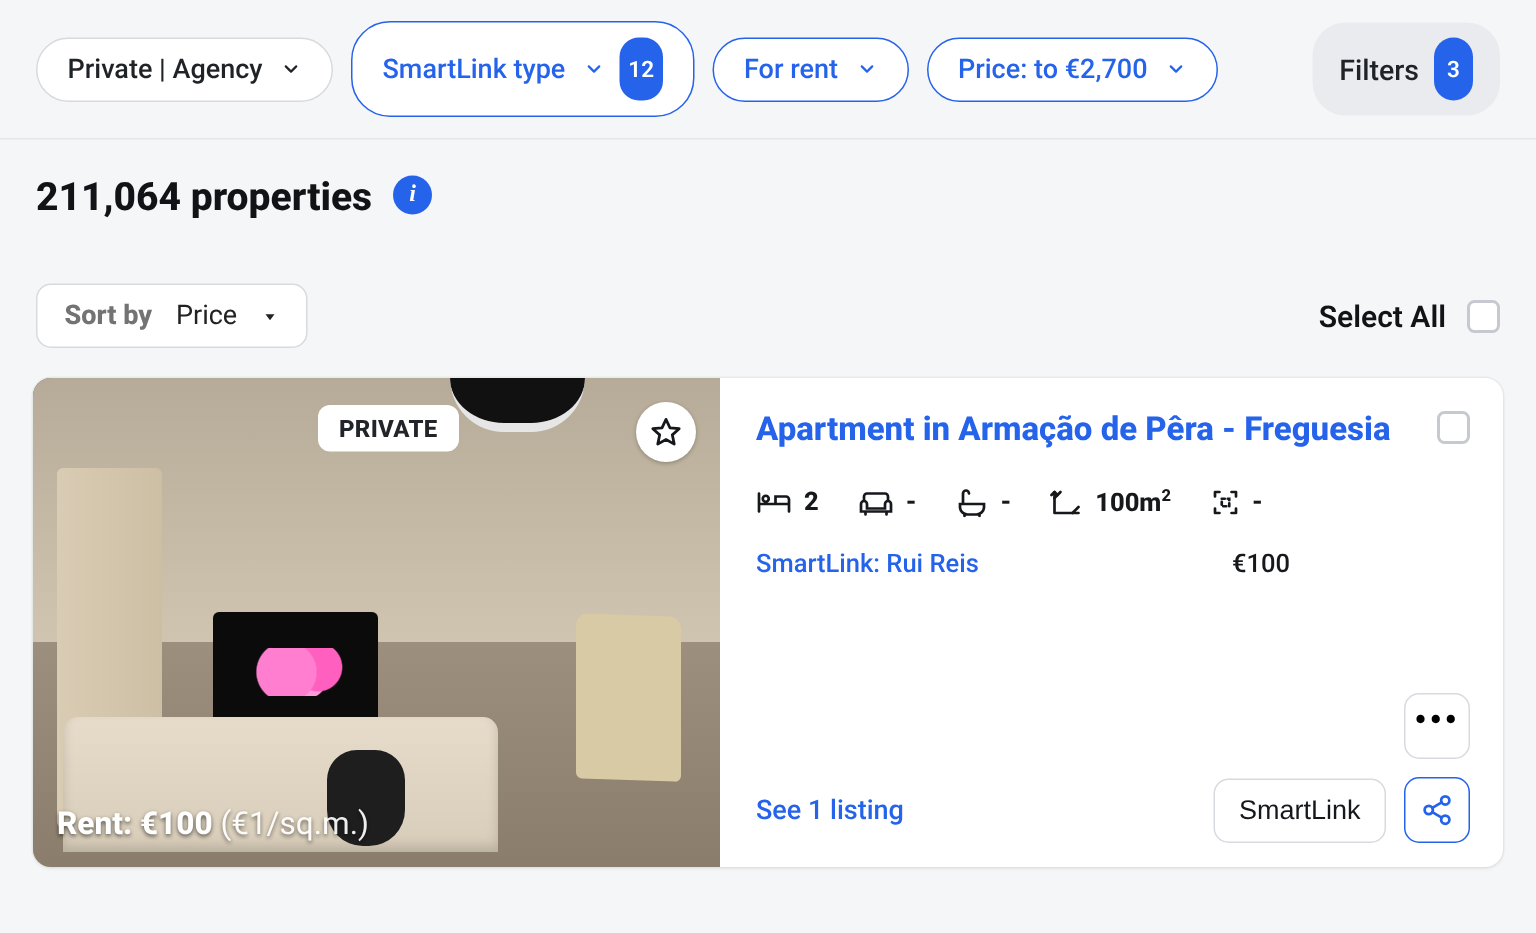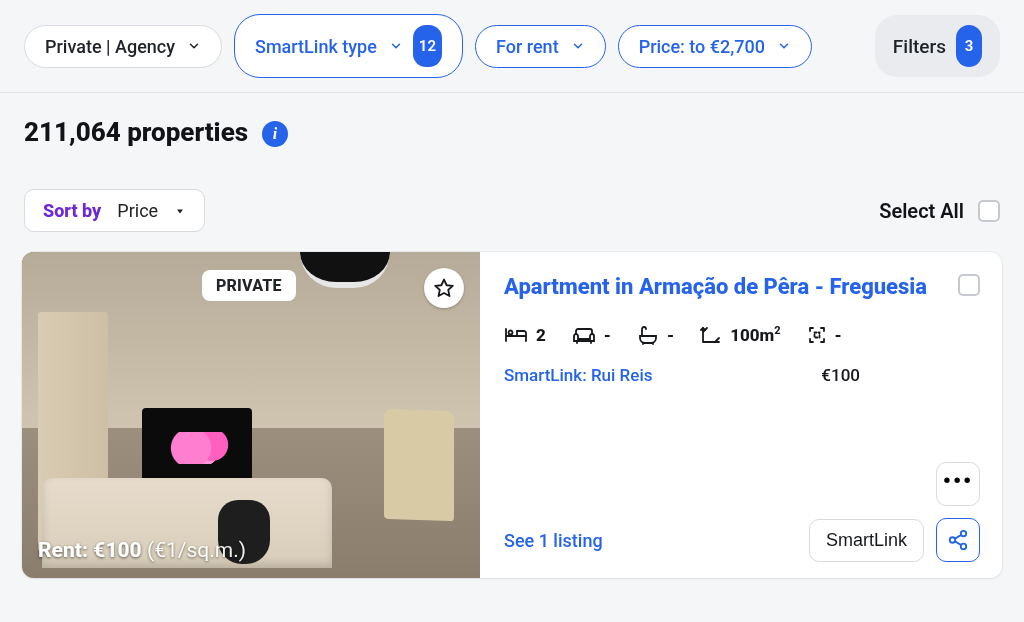--- a/index.html
+++ b/index.html
@@ -67,21 +67,21 @@
     font-size: 19px;
     color: #1f2328;
     font-weight: 500;
     cursor: pointer;
   }
 
   
   .results-header {
     padding: 24px 24px 0 24px;
     display: flex;
-    align-items: flex-end;
+    align-items: flex-start;
     gap: 14px;
   }
   .results-header h1 {
     font-size: 26px;
     font-weight: 800;
     color: #111317;
   }
   .info-dot {
     width: 26px; height: 26px;
     border-radius: 50%;
@@ -106,21 +106,21 @@
   .sort-box {
     display: inline-flex;
     align-items: center;
     gap: 16px;
     padding: 10px 18px;
     border: 1.5px solid #d7dadf;
     border-radius: 10px;
     background: #fff;
     cursor: pointer;
   }
-  .sort-box .label { font-weight: 800; font-size: 18px; color:#6d28d9;}
+  .sort-box .label { font-weight: 800; font-size: 18px; color:#737373;}
   .sort-box .value { font-size: 18px; color:#222;}
   .sort-box .tri { color:#222; }
 
   .select-all {
     display: inline-flex;
     align-items: center;
     gap: 14px;
     font-size: 20px;
     font-weight: 600;
     color: #111317;
@@ -166,21 +166,21 @@
     background: rgba(60,63,68,.92);
     color: #fff;
     border-radius: 10px;
     padding: 8px 14px 10px 14px;
     font-weight: 700;
     font-size: 15px;
     line-height: 1.25;
     max-width: 160px;
   }
   .private-chip {
-    position: absolute; top: 18px; left: 180px;
+    position: absolute; top: 18px; left: 190px;
     background: #fff; color:#212428;
     border-radius: 8px;
     padding: 6px 14px;
     font-weight: 800;
     font-size: 16px;
     letter-spacing: .2px;
   }
   .fav {
     position: absolute; top: 16px; right: 16px;
     width: 40px; height: 40px;

